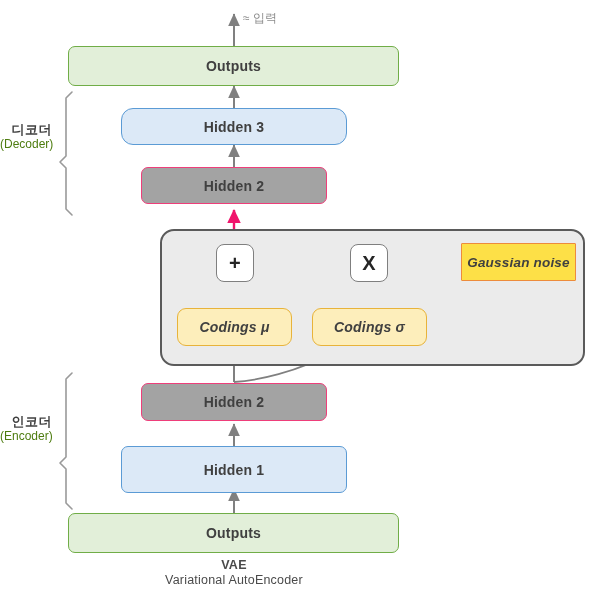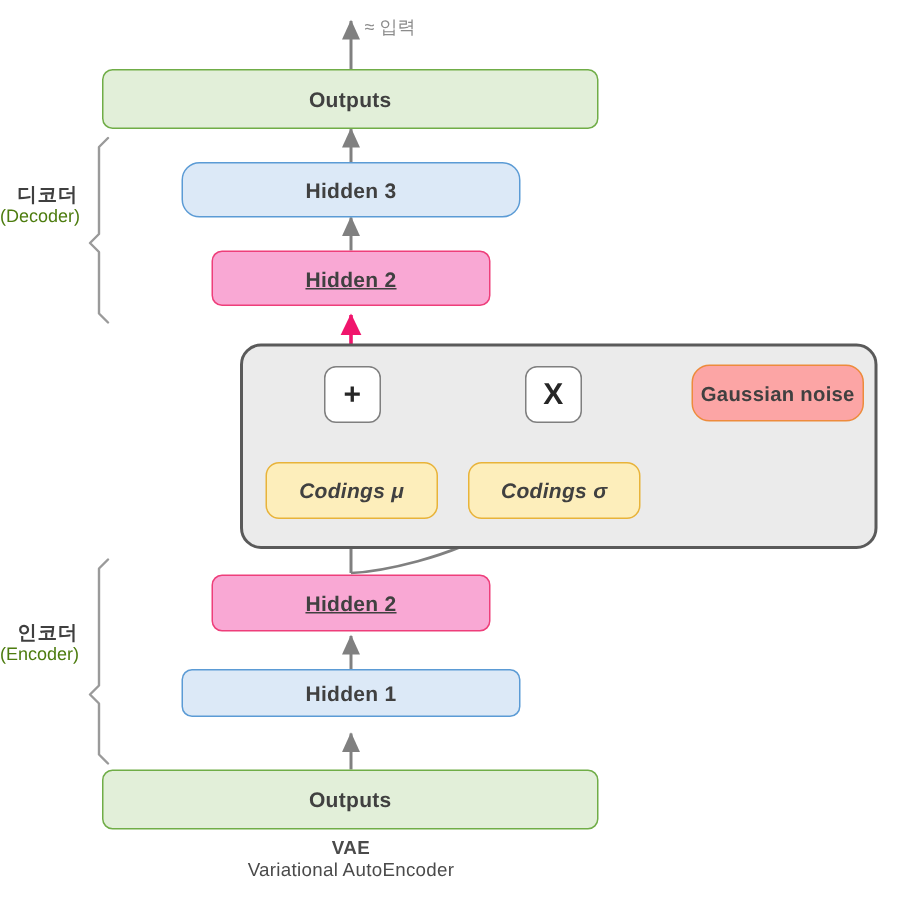--- a/index.html
+++ b/index.html
@@ -41,23 +41,23 @@
     border: 1.6px solid #888;
     font-size: 14px;
     font-weight: bold;
     color: #404040;
     letter-spacing: .2px;
     white-space: nowrap;
   }
 
   .node.green  { background: #e2efd9; border-color: #70ad47; }
   .node.blue   { background: #dce9f7; border-color: #5b9bd5; }
-  .node.pink   { background: #f9a8d4; border-color: #ee3e7a; text-decoration: underline; }
+  .node.pink   { background: #a3a3a3; border-color: #ee3e7a; }
   .node.yellow { background: #fdeebb; border-color: #e8b33a; border-radius: 9px; align-items: center; }
-  .node.orange { background: #fca5a5; border-color: #ed8b3c; border-radius: 12px; }
+  .node.orange { background: #fde047; border-color: #ed8b3c; border-radius: 1px; font-style: italic; }
   .node.op {
     background: #ffffff;
     border-color: #7f7f7f;
     border-radius: 8px;
     font-size: 20px;
     color: #262626;
   }
 
   
   #sampling-box {
@@ -226,21 +226,21 @@
   </div>
 
   <div class="node yellow" style="left:312px; top:308px; width:115px; height:38px;">
     <span class="greek">Codings σ</span>
   </div>
 
   <div class="node pink" style="left:141px; top:383px; width:186px; height:38px;">
     <span>Hidden 2</span>
   </div>
 
-  <div class="node blue" style="left:121px; top:446px; width:226px; height:32px;text-align:right;">
+  <div class="node blue" style="left:121px; top:446px; width:226px; height:47px;text-align:right;">
     <span>Hidden 1</span>
   </div>
 
   <div class="node green" style="left:68px; top:513px; width:331px; height:40px;">
     <span>Outputs</span>
   </div>
 
   <div id="caption">
     <span class="title">VAE</span>
     <span class="sub">Variational AutoEncoder</span>

